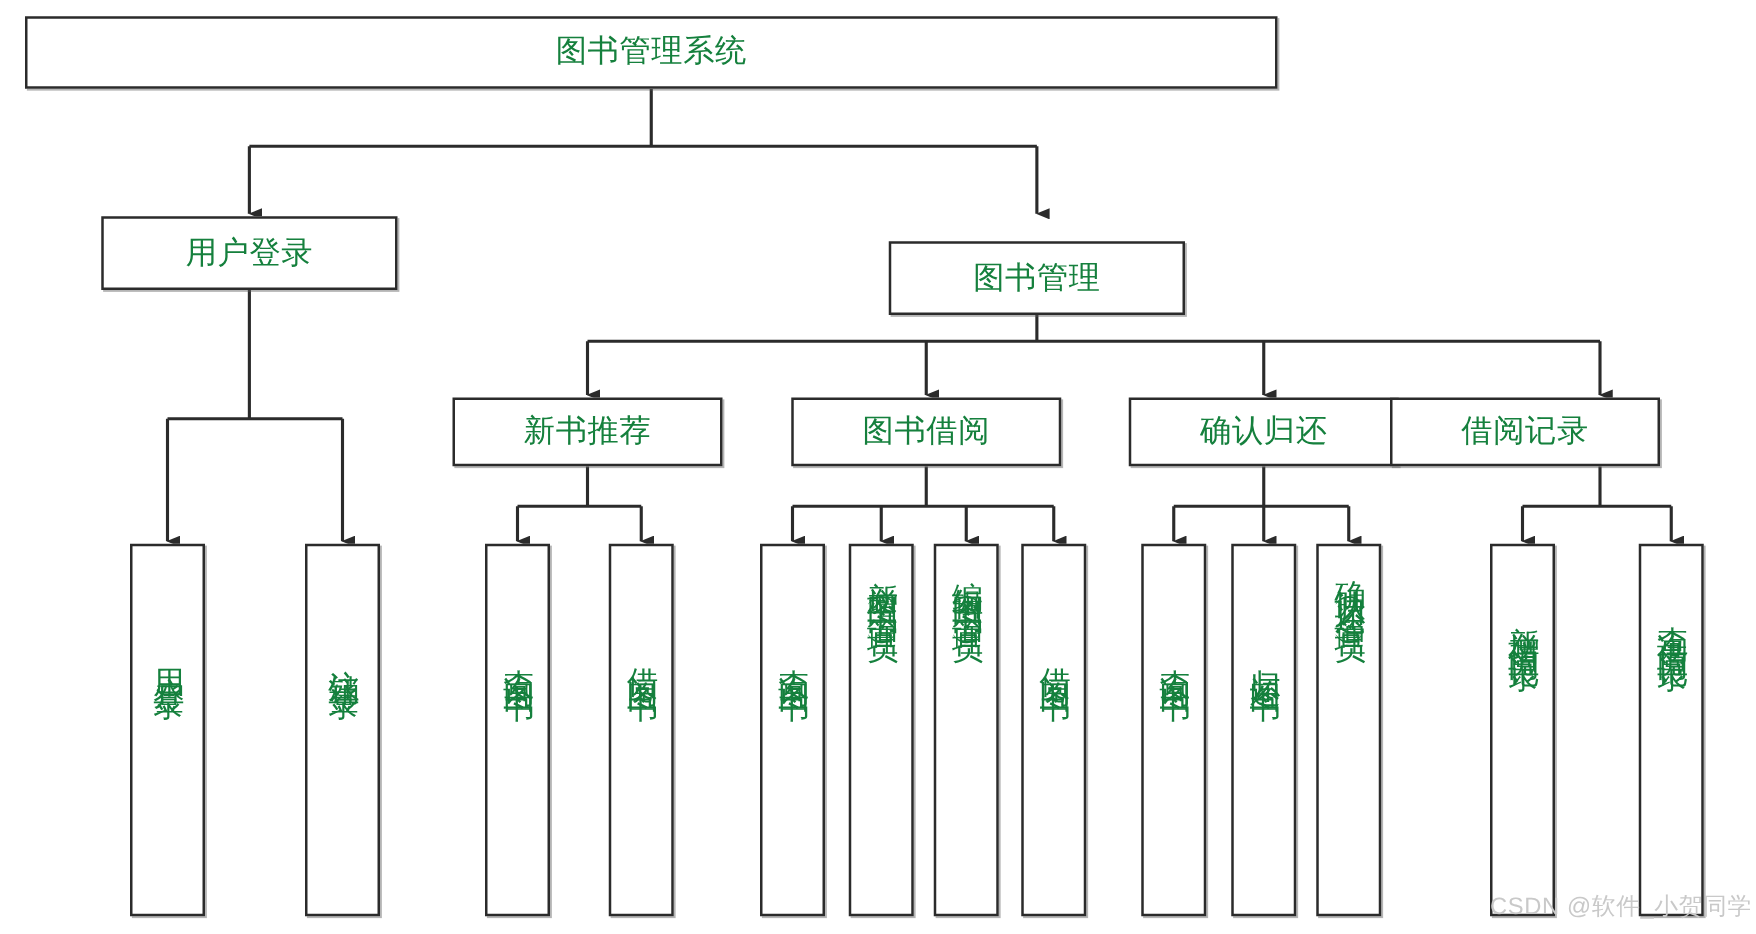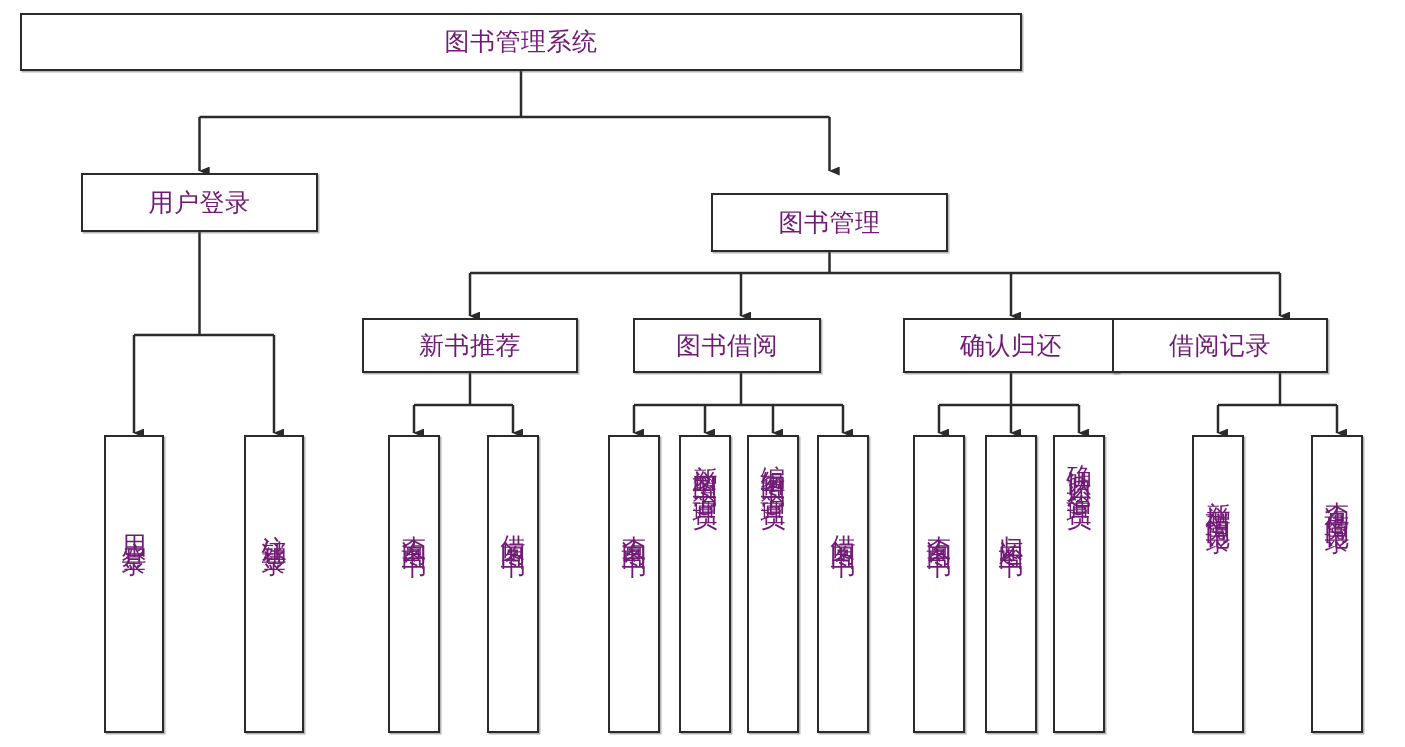--- a/index.html
+++ b/index.html
@@ -28,21 +28,21 @@
     position: absolute;
     box-sizing: border-box;
     background: #ffffff;
     border: 2.5px solid #2b2b2b;
     display: flex;
     align-items: center;
     justify-content: center;
     box-shadow: 1.5px 1.5px 0 rgba(90,90,90,0.45);
   }
   .node-label {
-    color: #701a75;
+    color: #15803d;
     white-space: pre;
     letter-spacing: 0.5px;
   }
   .node.horizontal .node-label {
     font-size: 25px;
     line-height: 1.1;
   }
   .node.vertical {
     align-items: flex-start;
     justify-content: center;
@@ -119,21 +119,21 @@
       </div>
       <div class="node horizontal" style="left: 81px; top: 173px; width: 237px; height: 59px;">
         <span class="node-label">用户登录</span>
       </div>
       <div class="node horizontal" style="left: 711px; top: 173px; width: 237px; height: 59px; margin-top: 20px;">
         <span class="node-label">图书管理</span>
       </div>
       <div class="node horizontal" style="left: 362px; top: 318px; width: 216px; height: 55px;">
         <span class="node-label">新书推荐</span>
       </div>
-      <div class="node horizontal" style="left: 633px; top: 318px; width: 188px; height: 55px;">
+      <div class="node horizontal" style="left: 633px; top: 318px; width: 216px; height: 55px;">
         <span class="node-label">图书借阅</span>
       </div>
       <div class="node horizontal" style="left: 903px; top: 318px; width: 216px; height: 55px;">
         <span class="node-label">确认归还</span>
       </div>
       <div class="node horizontal" style="left: 1112px; top: 318px; width: 216px; height: 55px;">
         <span class="node-label">借阅记录</span>
       </div>
       <div class="node vertical" style="left: 104px; top: 435px; width: 60px; height: 298px; padding-top: 78px;">
         <span class="node-label">用户登录</span>
@@ -169,14 +169,15 @@
         <span class="node-label">确认归还（管理员）</span>
       </div>
       <div class="node vertical" style="left: 1192px; top: 435px; width: 52px; height: 298px; padding-top: 44px;">
         <span class="node-label">新增借阅记录</span>
       </div>
       <div class="node vertical" style="left: 1311px; top: 435px; width: 52px; height: 298px; padding-top: 44px;">
         <span class="node-label">查询借阅记录</span>
       </div>
     </div>
 
+  <div class="watermark" style="left: 1192px; top: 712px; color: rgb(201, 201, 201);">CSDN @软件_小贺同学</div>
 
 </div>
 
 </body></html>

